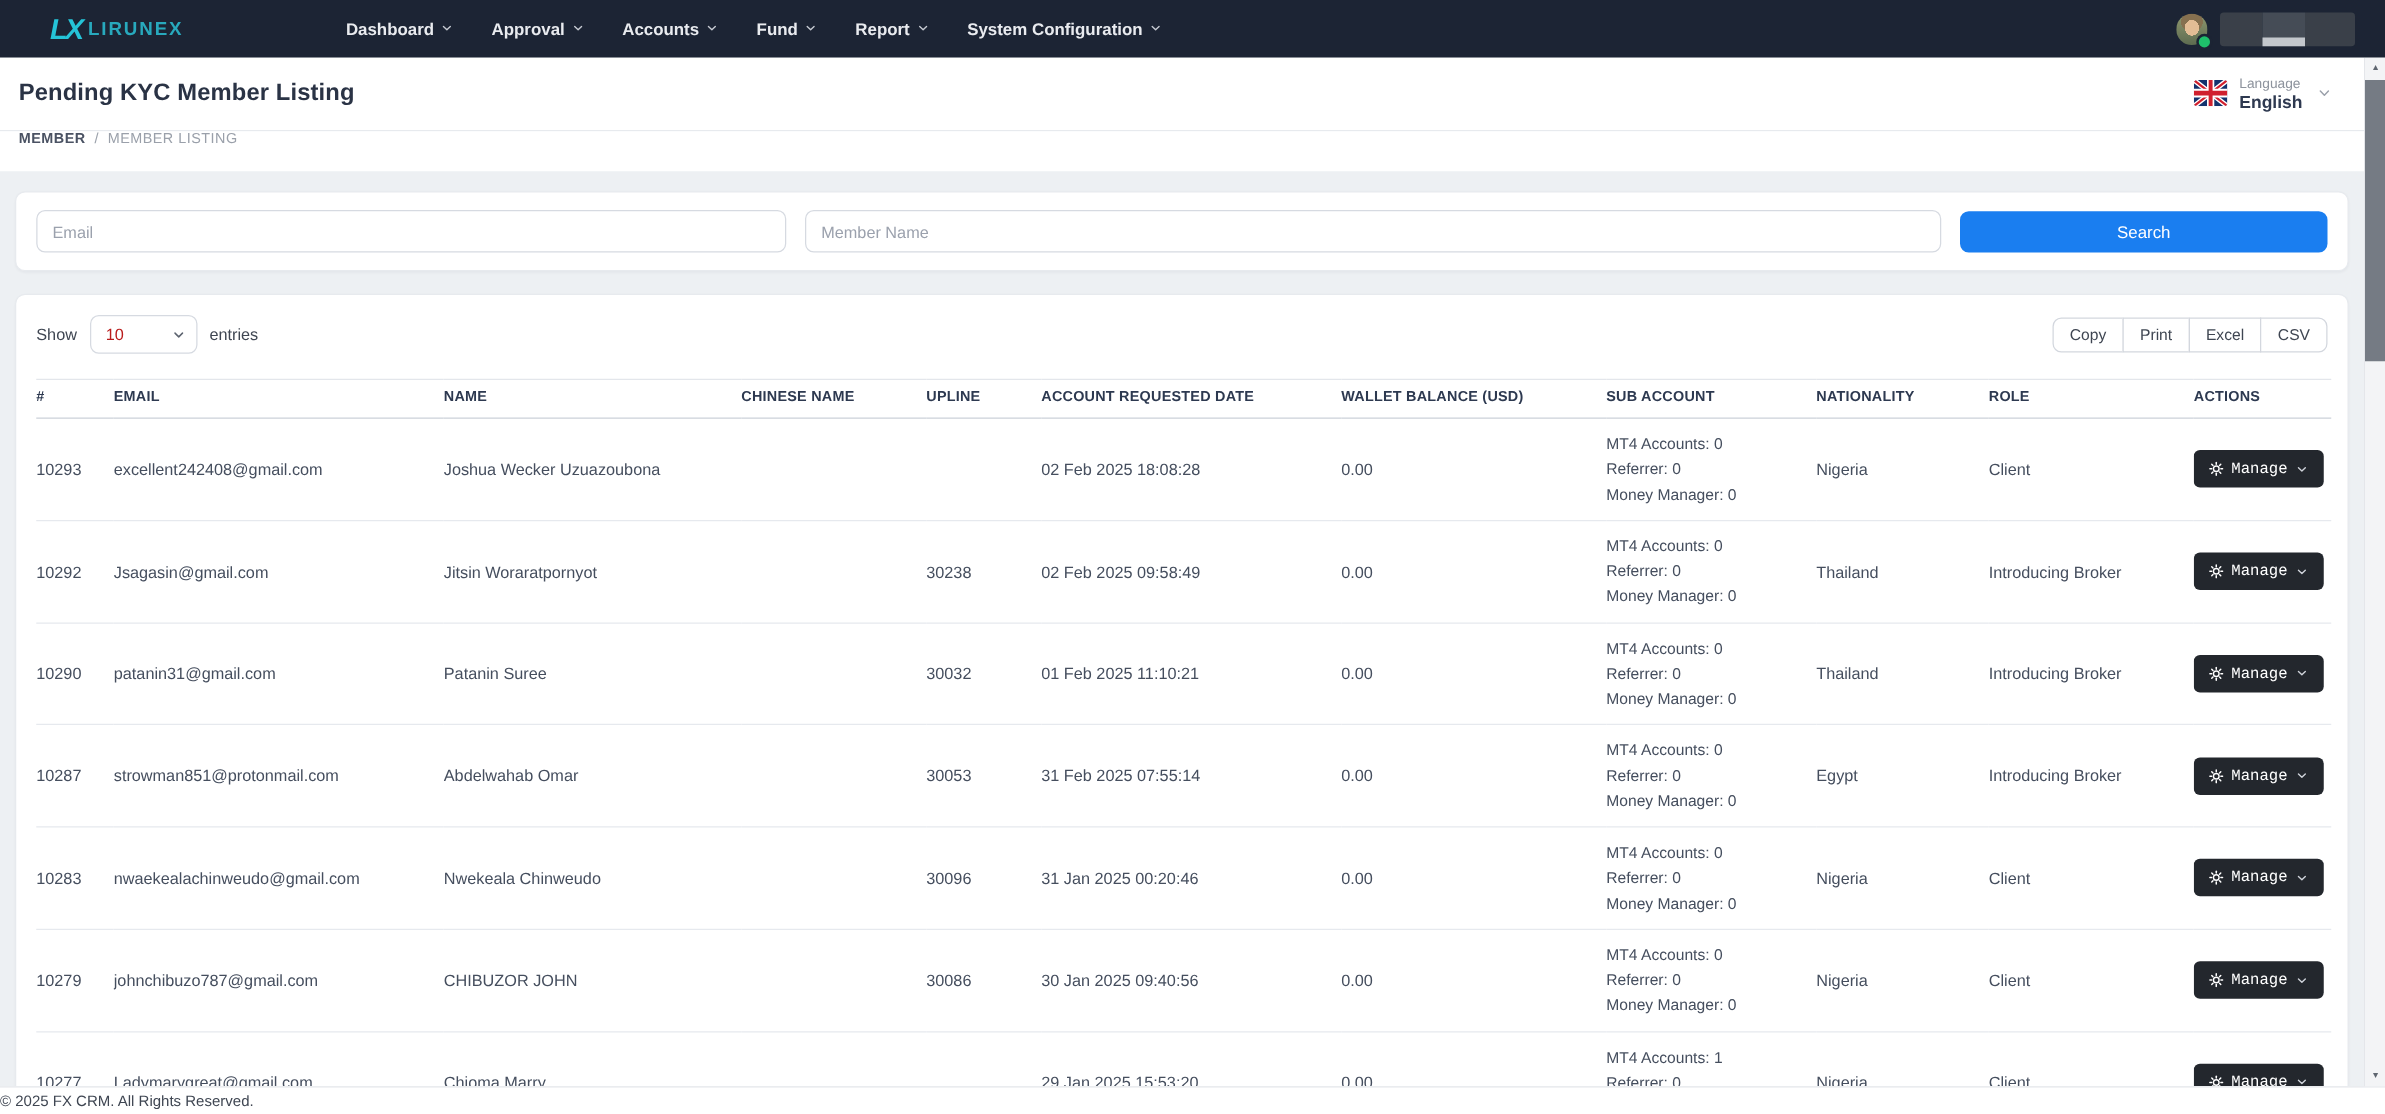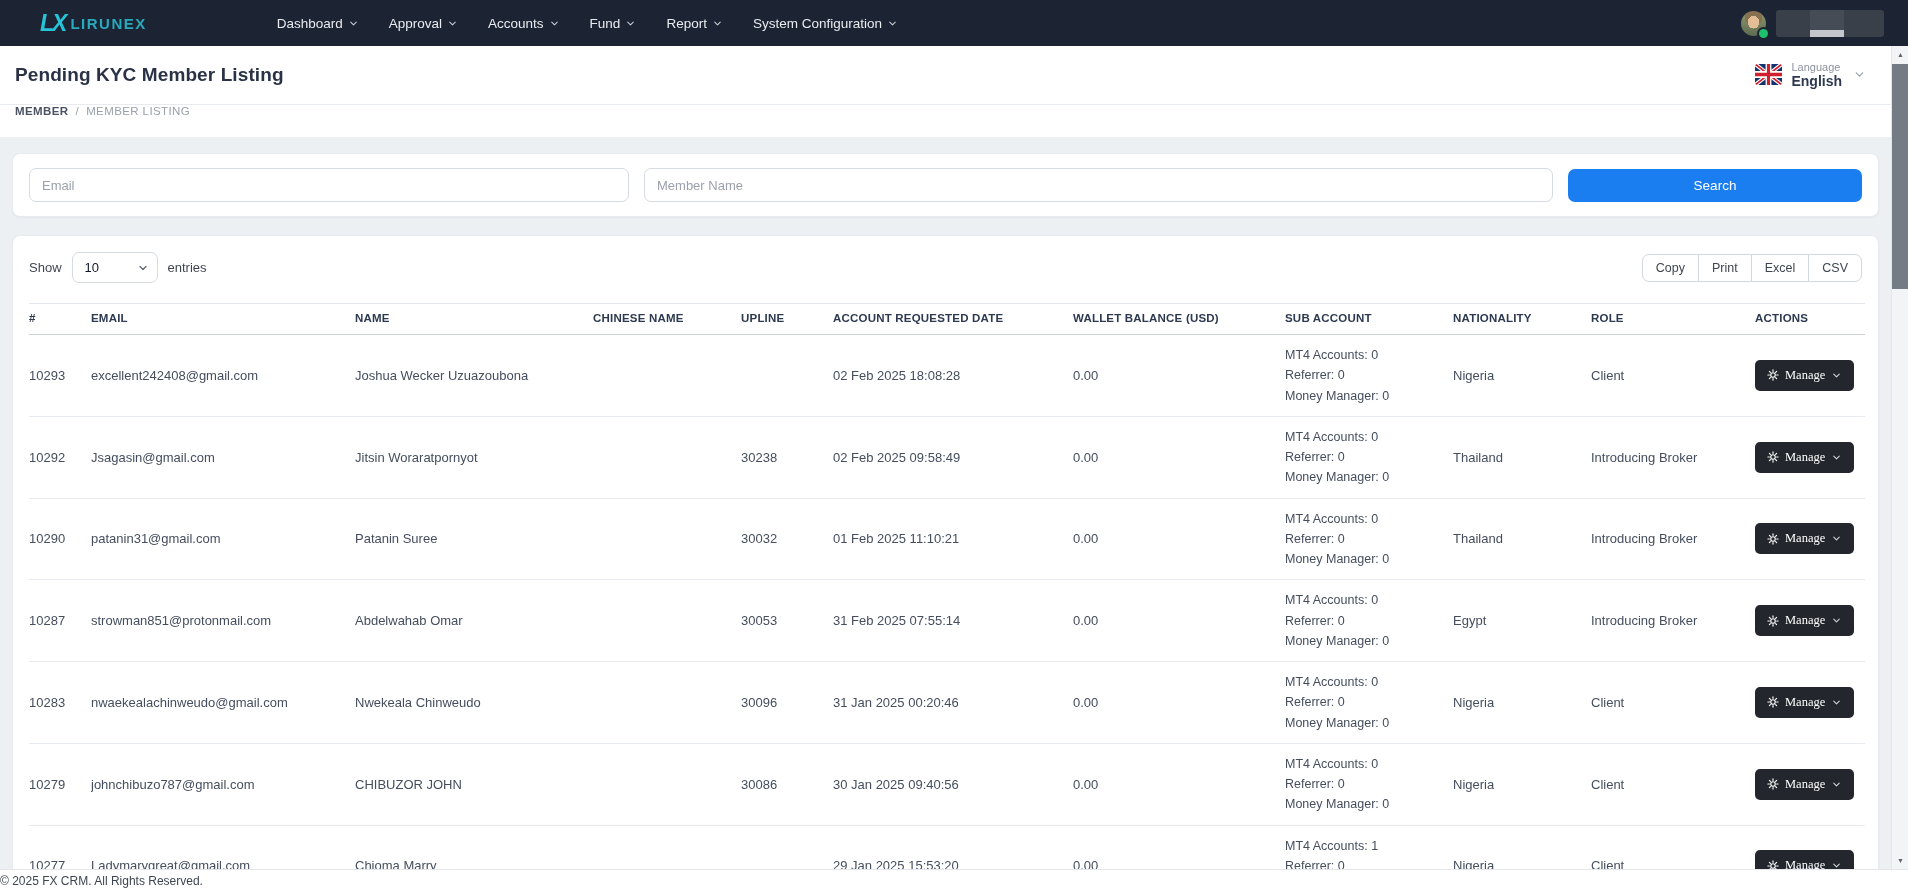--- a/index.html
+++ b/index.html
@@ -5,21 +5,21 @@
   * { margin:0; padding:0; box-sizing:border-box; }
   html,body { width:1908px; height:891px; overflow:hidden;
     font-family:"Liberation Sans", sans-serif; background:#edf0f3; }
 
   
   .topbar { height:46px; background:#1c2434; display:flex; align-items:center; padding:0 24px 0 40px; position:relative; z-index:10; }
   .brand { display:flex; align-items:center; gap:5px; cursor:pointer; }
   .brand-mark { font-size:23px; font-weight:800; color:#25c4d8; letter-spacing:-2px; font-style:italic; line-height:1; }
   .brand-name { font-size:15px; font-weight:700; color:#28a9bd; letter-spacing:1.5px; }
   .nav-menu { display:flex; align-items:center; gap:30px; margin-left:130px; }
-  .nav-item { display:flex; align-items:center; gap:5px; color:#e9ebef; font-size:13.5px; font-weight:400; cursor:pointer; }
+  .nav-item { display:flex; gap:5px; color:#e9ebef; font-size:13.5px; font-weight:700; cursor:pointer; }
   .nav-item .chev { color:#c6cad2; margin-top:1px; }
   .user-area { margin-left:auto; display:flex; align-items:center; gap:10px; }
   .avatar-wrap { position:relative; width:25px; height:25px; }
   .avatar { width:25px; height:25px; border-radius:50%; cursor:pointer;
     background:
       radial-gradient(ellipse 42% 46% at 50% 45%, #e3bd95 0 54%, rgba(0,0,0,0) 55%),
       radial-gradient(ellipse 60% 52% at 50% 26%, #86704f 0 58%, rgba(0,0,0,0) 59%),
       linear-gradient(180deg, #90996f 0%, #5d6b50 100%);
   }
   .status-dot { position:absolute; right:-2px; bottom:-2px; width:9px; height:9px; border-radius:50%;
@@ -60,39 +60,39 @@
   .email-input { width:600px; flex:0 0 auto; }
   .name-input { flex:1 1 auto; }
   .search-btn { width:294px; height:33px; background:#1a7ef0; border:none; border-radius:7px;
     color:#ffffff; font-size:13.5px; font-weight:500; cursor:pointer; font-family:"Liberation Sans", sans-serif; }
 
   .table-card { margin-top:18px; padding:16px 16px 0 16px; min-height:640px; }
   .controls { display:flex; align-items:center; }
   .show-group { display:flex; align-items:center; gap:10px; font-size:13px; color:#3f4652; }
   .select-wrap { position:relative; }
   .page-size { -webkit-appearance:none; appearance:none; width:86px; height:31px; border:1px solid #d6dae1;
-    border-radius:7px; padding:0 26px 0 12px; font-size:13px; color:#0f172a; background:#fff; cursor:pointer;
+    border-radius:7px; padding:0 26px 0 12px; font-size:13px; color:#b91c1c; background:#fff; cursor:pointer;
     font-family:"Liberation Sans", sans-serif; outline:none; }
   .select-wrap .chev { position:absolute; right:9px; top:10px; color:#5d6470; pointer-events:none; }
   .export-group { margin-left:auto; display:flex; }
   .export-btn { border:1px solid #d3d7de; background:#ffffff; padding:6px 13px; font-size:12.5px; color:#3f4652;
     cursor:pointer; margin-left:-1px; font-family:"Liberation Sans", sans-serif; }
   .export-btn:first-child { border-radius:7px 0 0 7px; margin-left:3px; }
   .export-btn:last-child { border-radius:0 7px 7px 0; }
 
   table { width:100%; border-collapse:collapse; table-layout:fixed; margin-top:20px; }
   thead th { text-align:left; font-size:11.5px; font-weight:700; color:#2d3950; letter-spacing:0.2px;
     padding:8px 8px 10px 0; border-top:1px solid #e3e6eb; border-bottom:1px solid #ccd1d9; }
   tbody td { font-size:13px; color:#454e5e; padding:10px 8px 10px 0; border-bottom:1px solid #e6e9ee;
     vertical-align:middle; overflow:hidden; white-space:nowrap; }
   tbody tr { height:69px; }
   .sub-lines div { font-size:12.5px; color:#454e5e; line-height:1.62; }
   .manage-btn { display:inline-flex; align-items:center; gap:6px; background:#23272d; color:#ffffff;
     border:none; border-radius:5px; padding:8px 12px; font-size:12.5px; cursor:pointer;
-    font-family:Liberation Serif, serif; }
+    font-family:Liberation Mono, monospace; }
   .manage-btn .chev { color:#cfd3da; }
 
   
   .footer { position:fixed; left:0; right:0; bottom:0; height:22px; background:#ffffff; border-top:1px solid #e3e6ea;
     display:flex; align-items:center; font-size:12px; color:#3f4652; z-index:20; }
 
   
   .scrollbar { position:fixed; top:46px; right:0; width:17px; height:823px; background:#f3f4f6;
     border-left:1px solid #e4e6ea; z-index:30; }
   .sb-btn { position:absolute; left:0; width:17px; height:17px; display:flex; align-items:center; justify-content:center;

